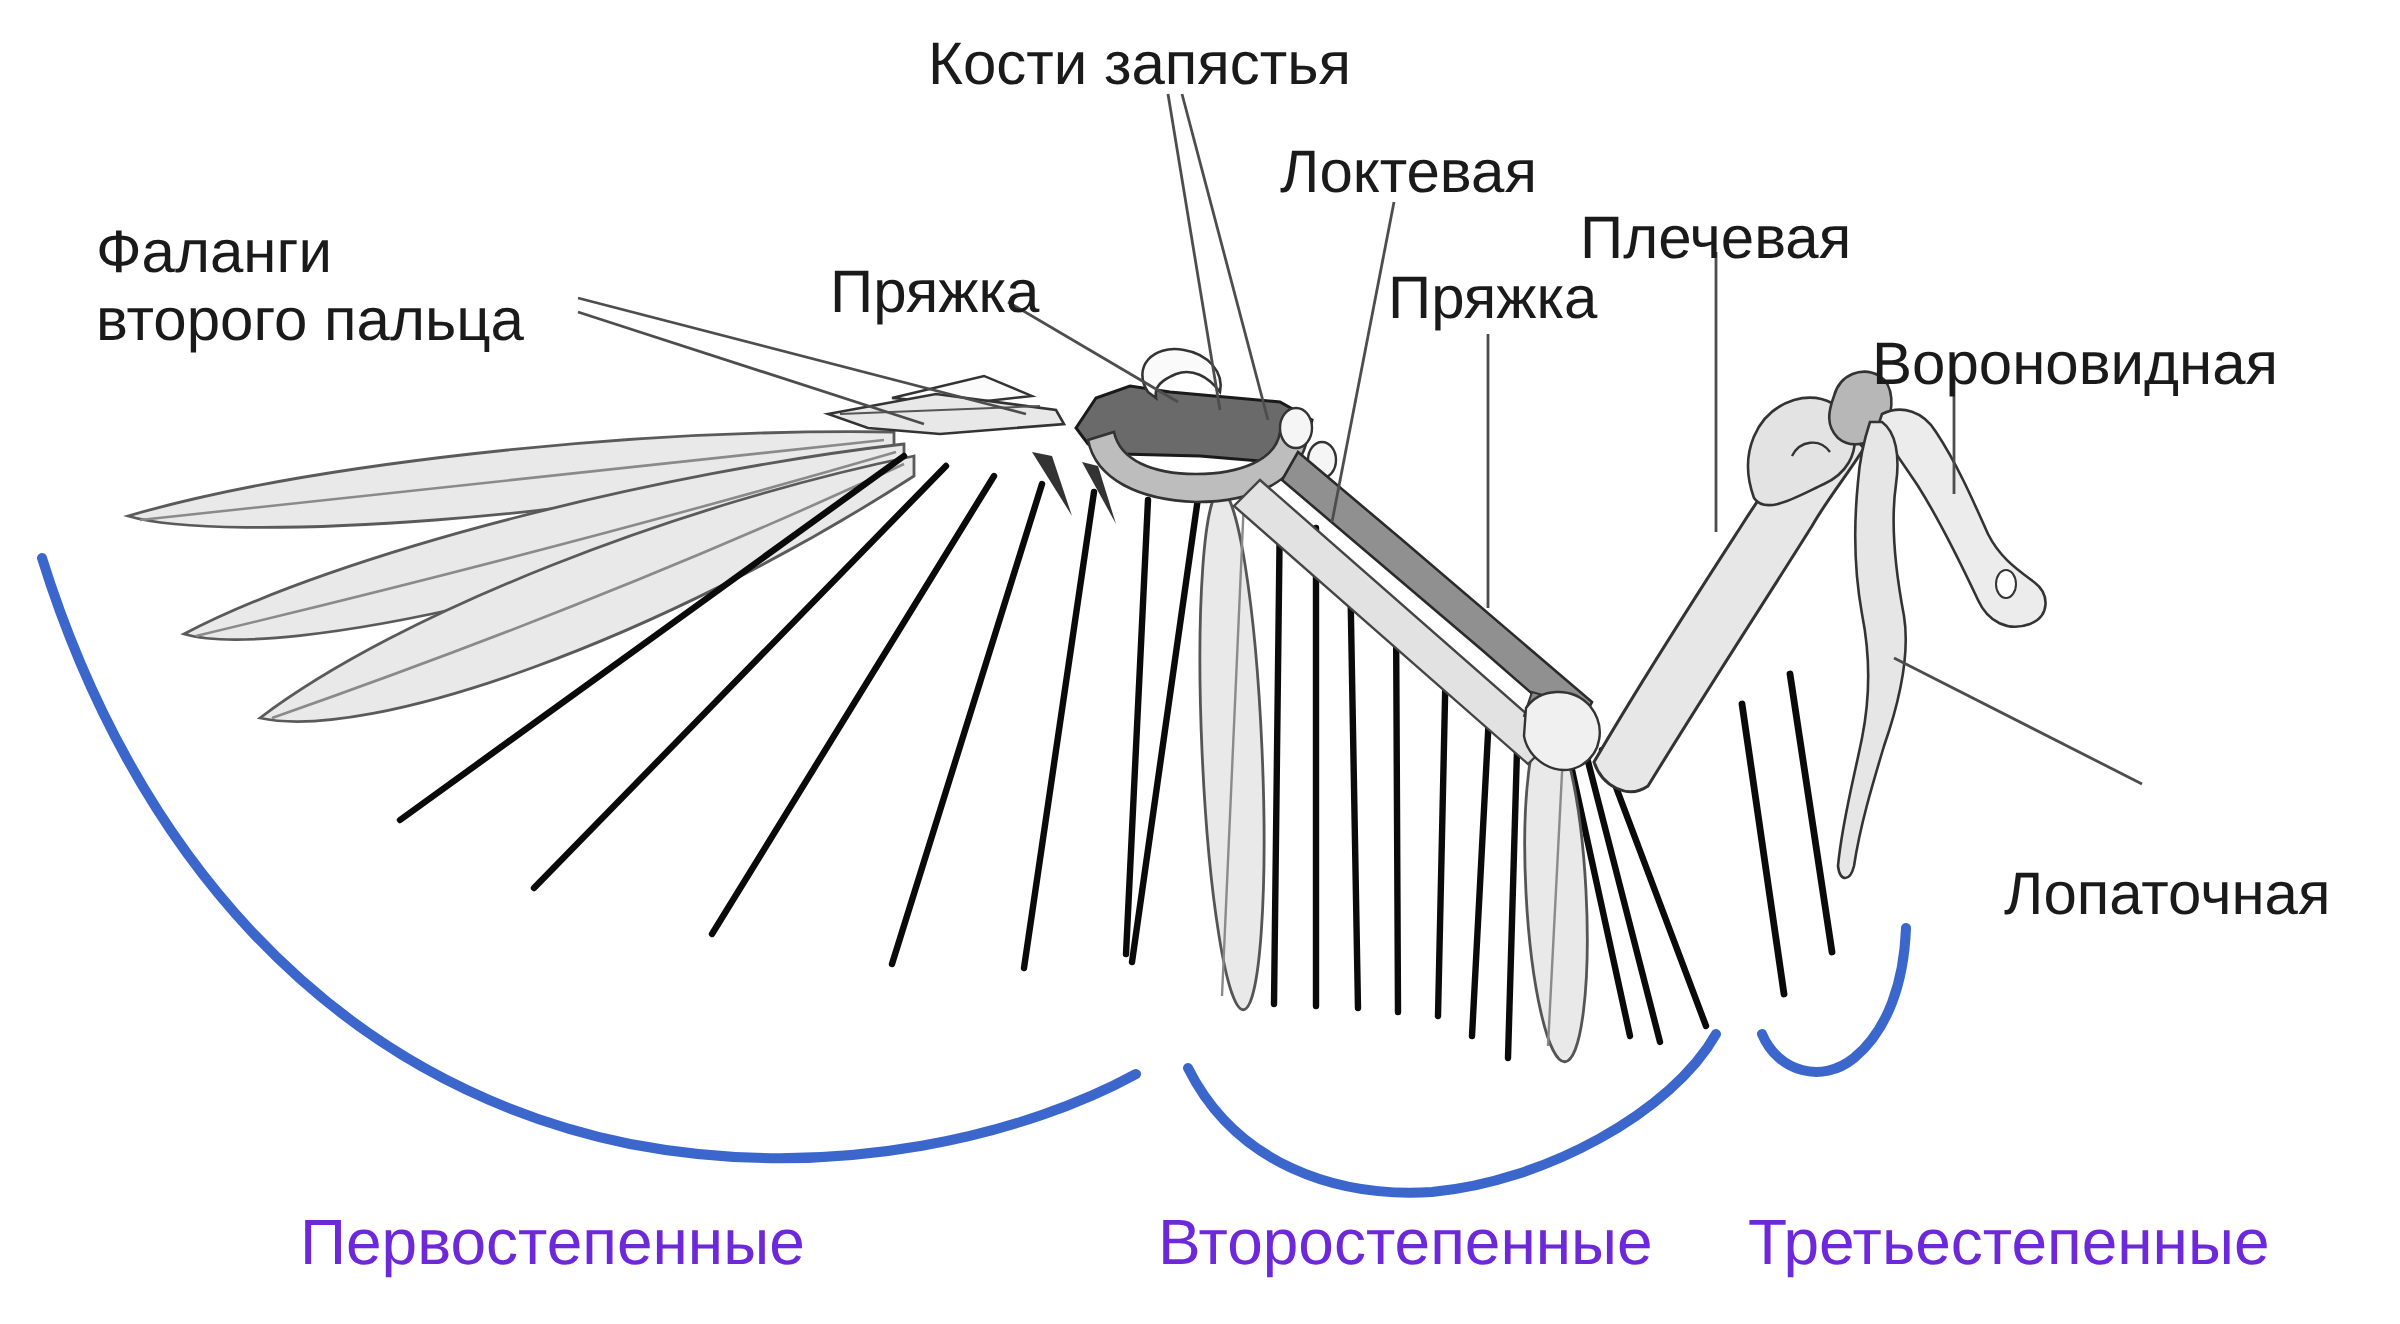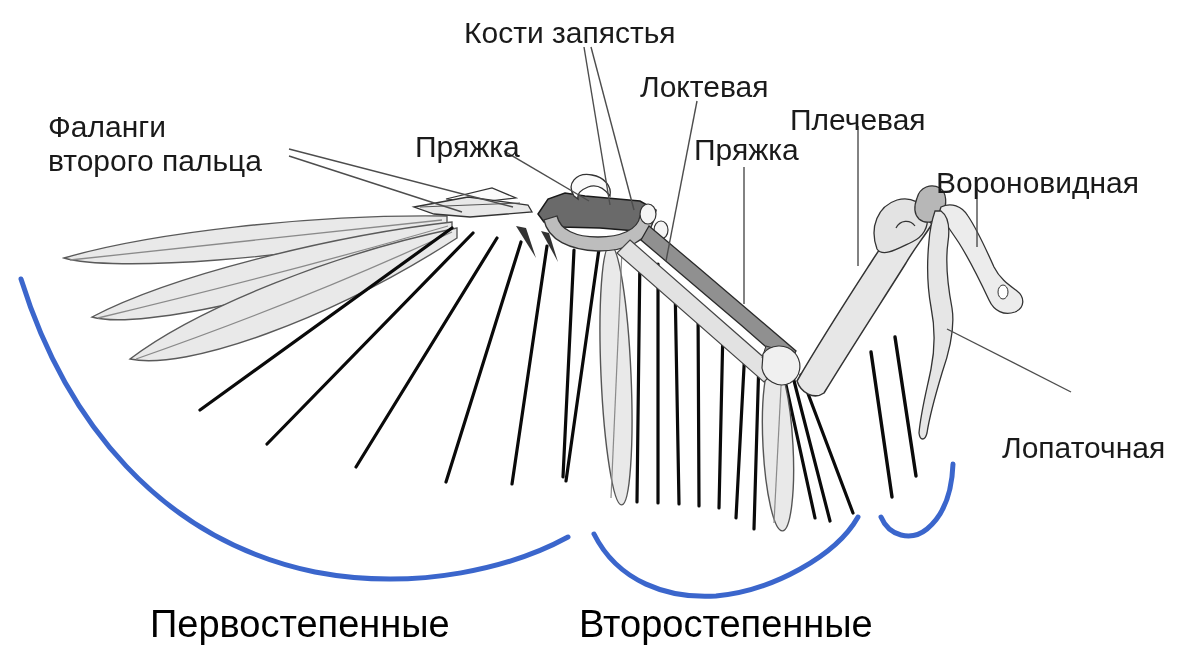--- a/index.html
+++ b/index.html
@@ -15,22 +15,22 @@
     position:absolute;
     color:#1a1a1a;
     font-size:30px;
     line-height:1.12;
     white-space:nowrap;
     user-select:none;
   }
   .lbl.two-line{white-space:normal;text-align:left;}
   .group-lbl{
     position:absolute;
-    color:#000000;
-    font-size:38px;
+    color:#6d28d9;
+    font-size:32px;
     white-space:nowrap;
     user-select:none;
   }
 </style>
 </head>
 <body>
 
 <div id="stage">
 
   <svg id="art" viewBox="0 0 1200 662" fill="none" xmlns="http://www.w3.org/2000/svg">
@@ -149,14 +149,15 @@
   <div class="lbl" style="left:790px;top:87px;margin-top:16px;">Плечевая</div>
 
   <div class="lbl" style="left:936px;top:138px;margin-top:28px;">Вороновидная</div>
 
   <div class="lbl" style="left:1002px;top:407px;margin-top:24px;">Лопаточная</div>
 
   <div class="group-lbl" style="left:150px;top:603px;">Первостепенные</div>
 
   <div class="group-lbl" style="left:579px;top:603px;">Второстепенные</div>
 
+  <div class="group-lbl" style="left:874px;top:603px;">Третьестепенные</div>
 
 </div>
 
 </body></html>

